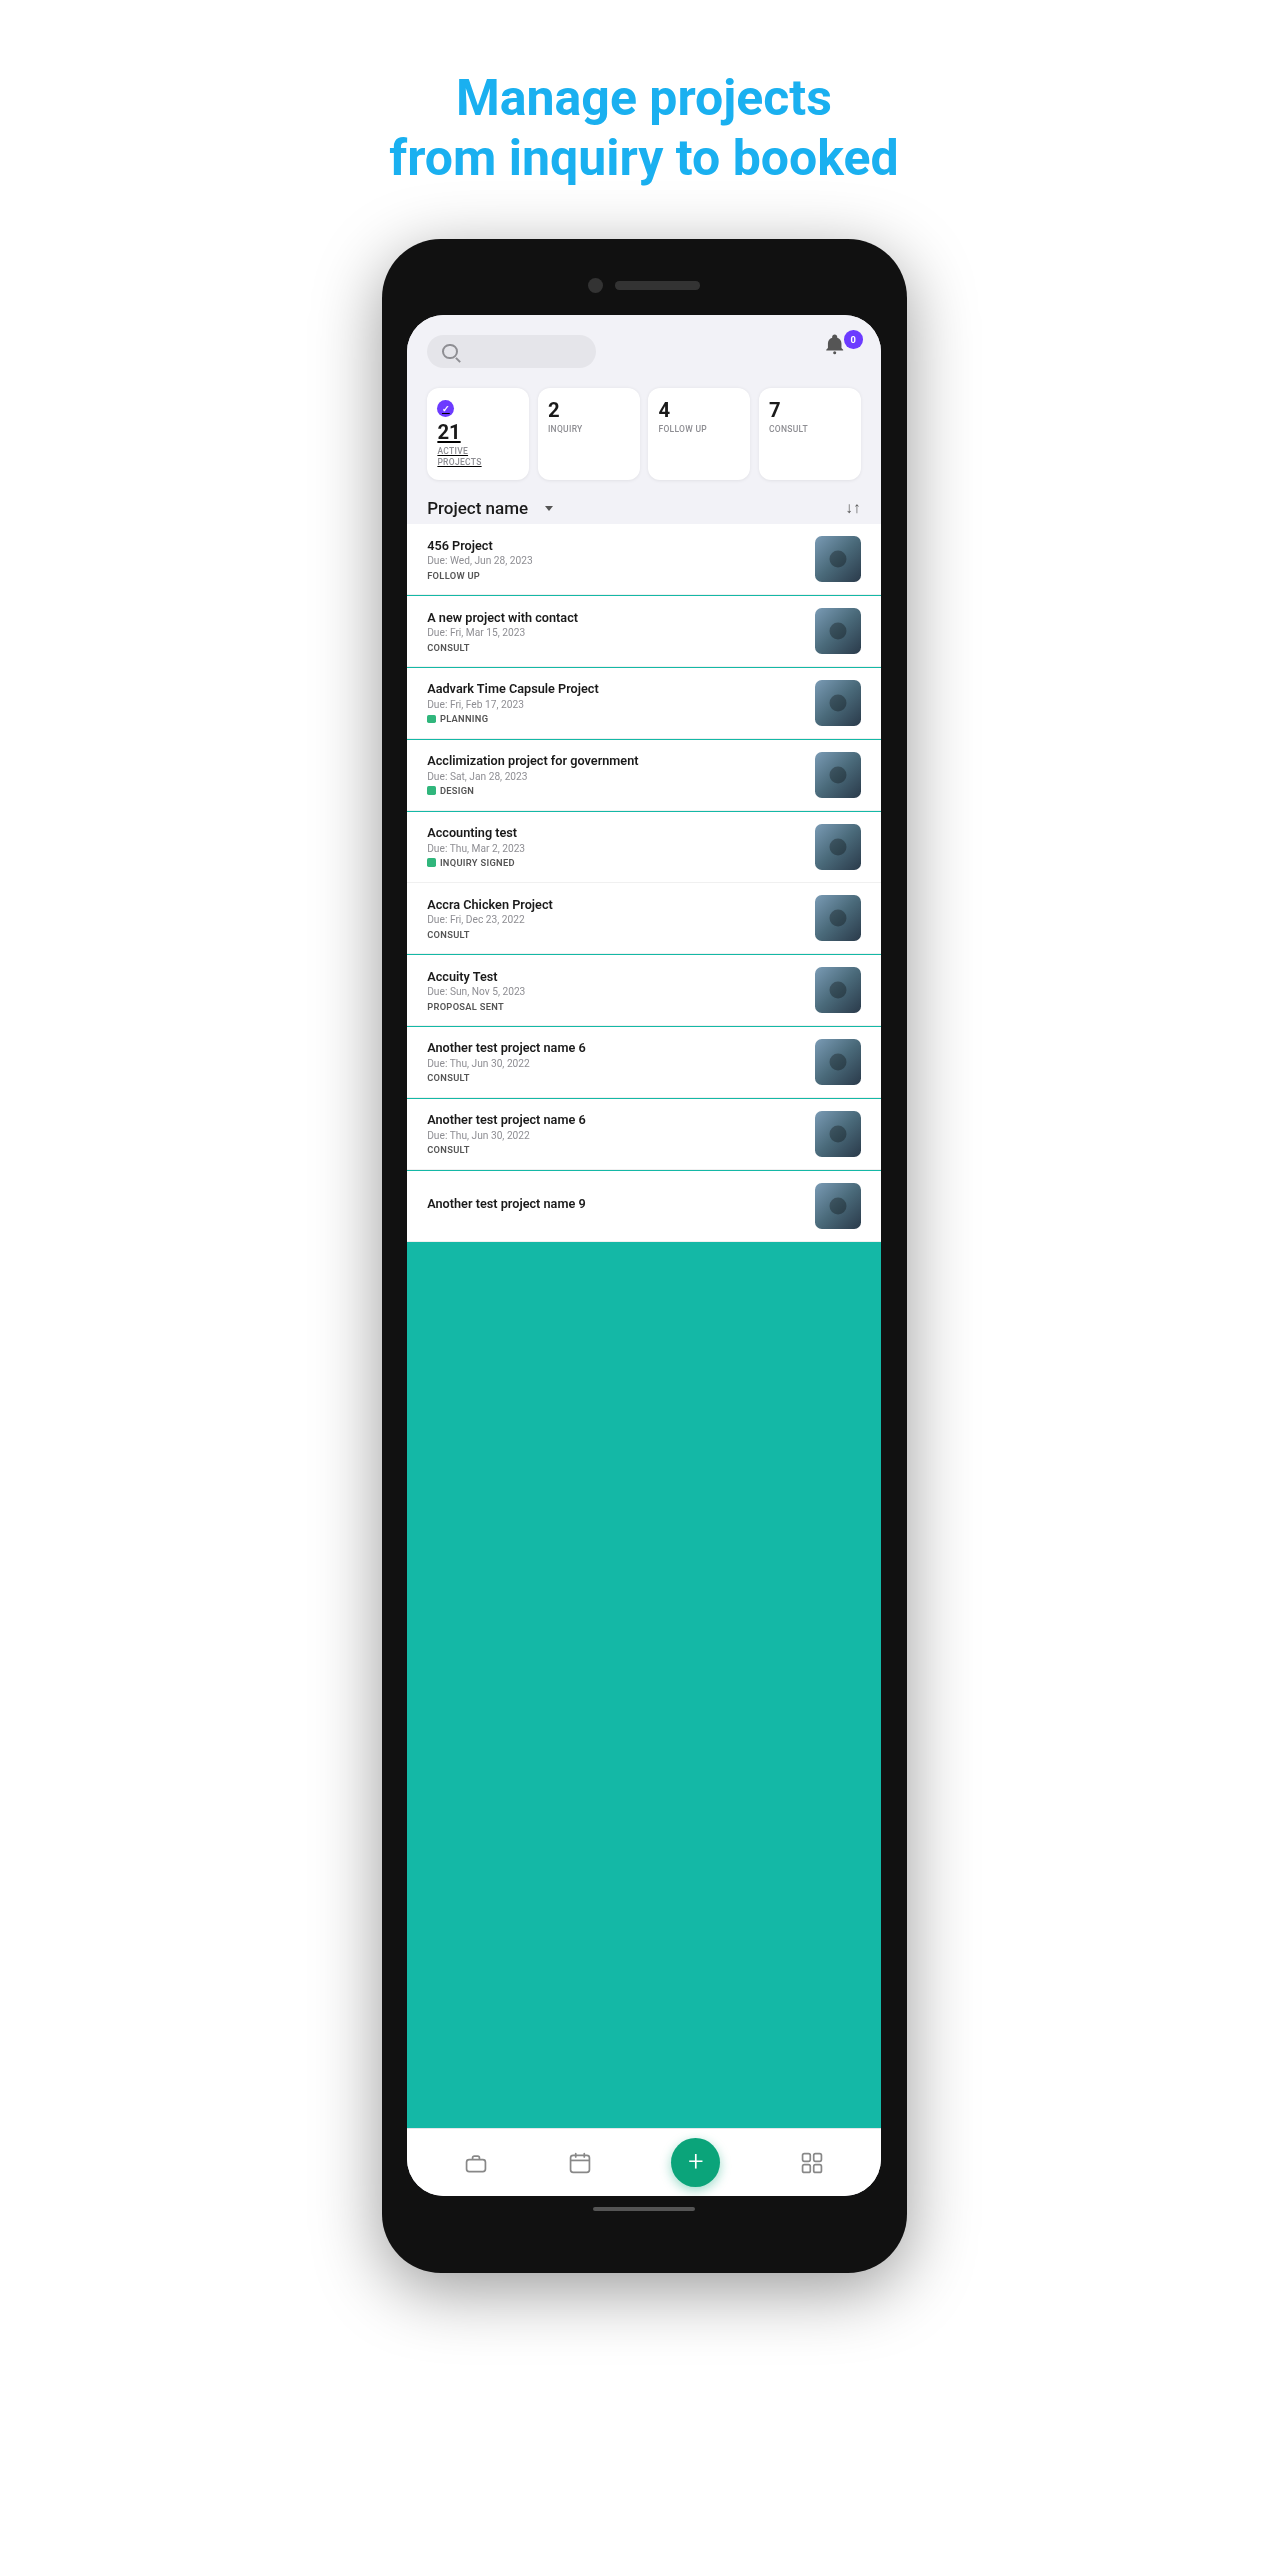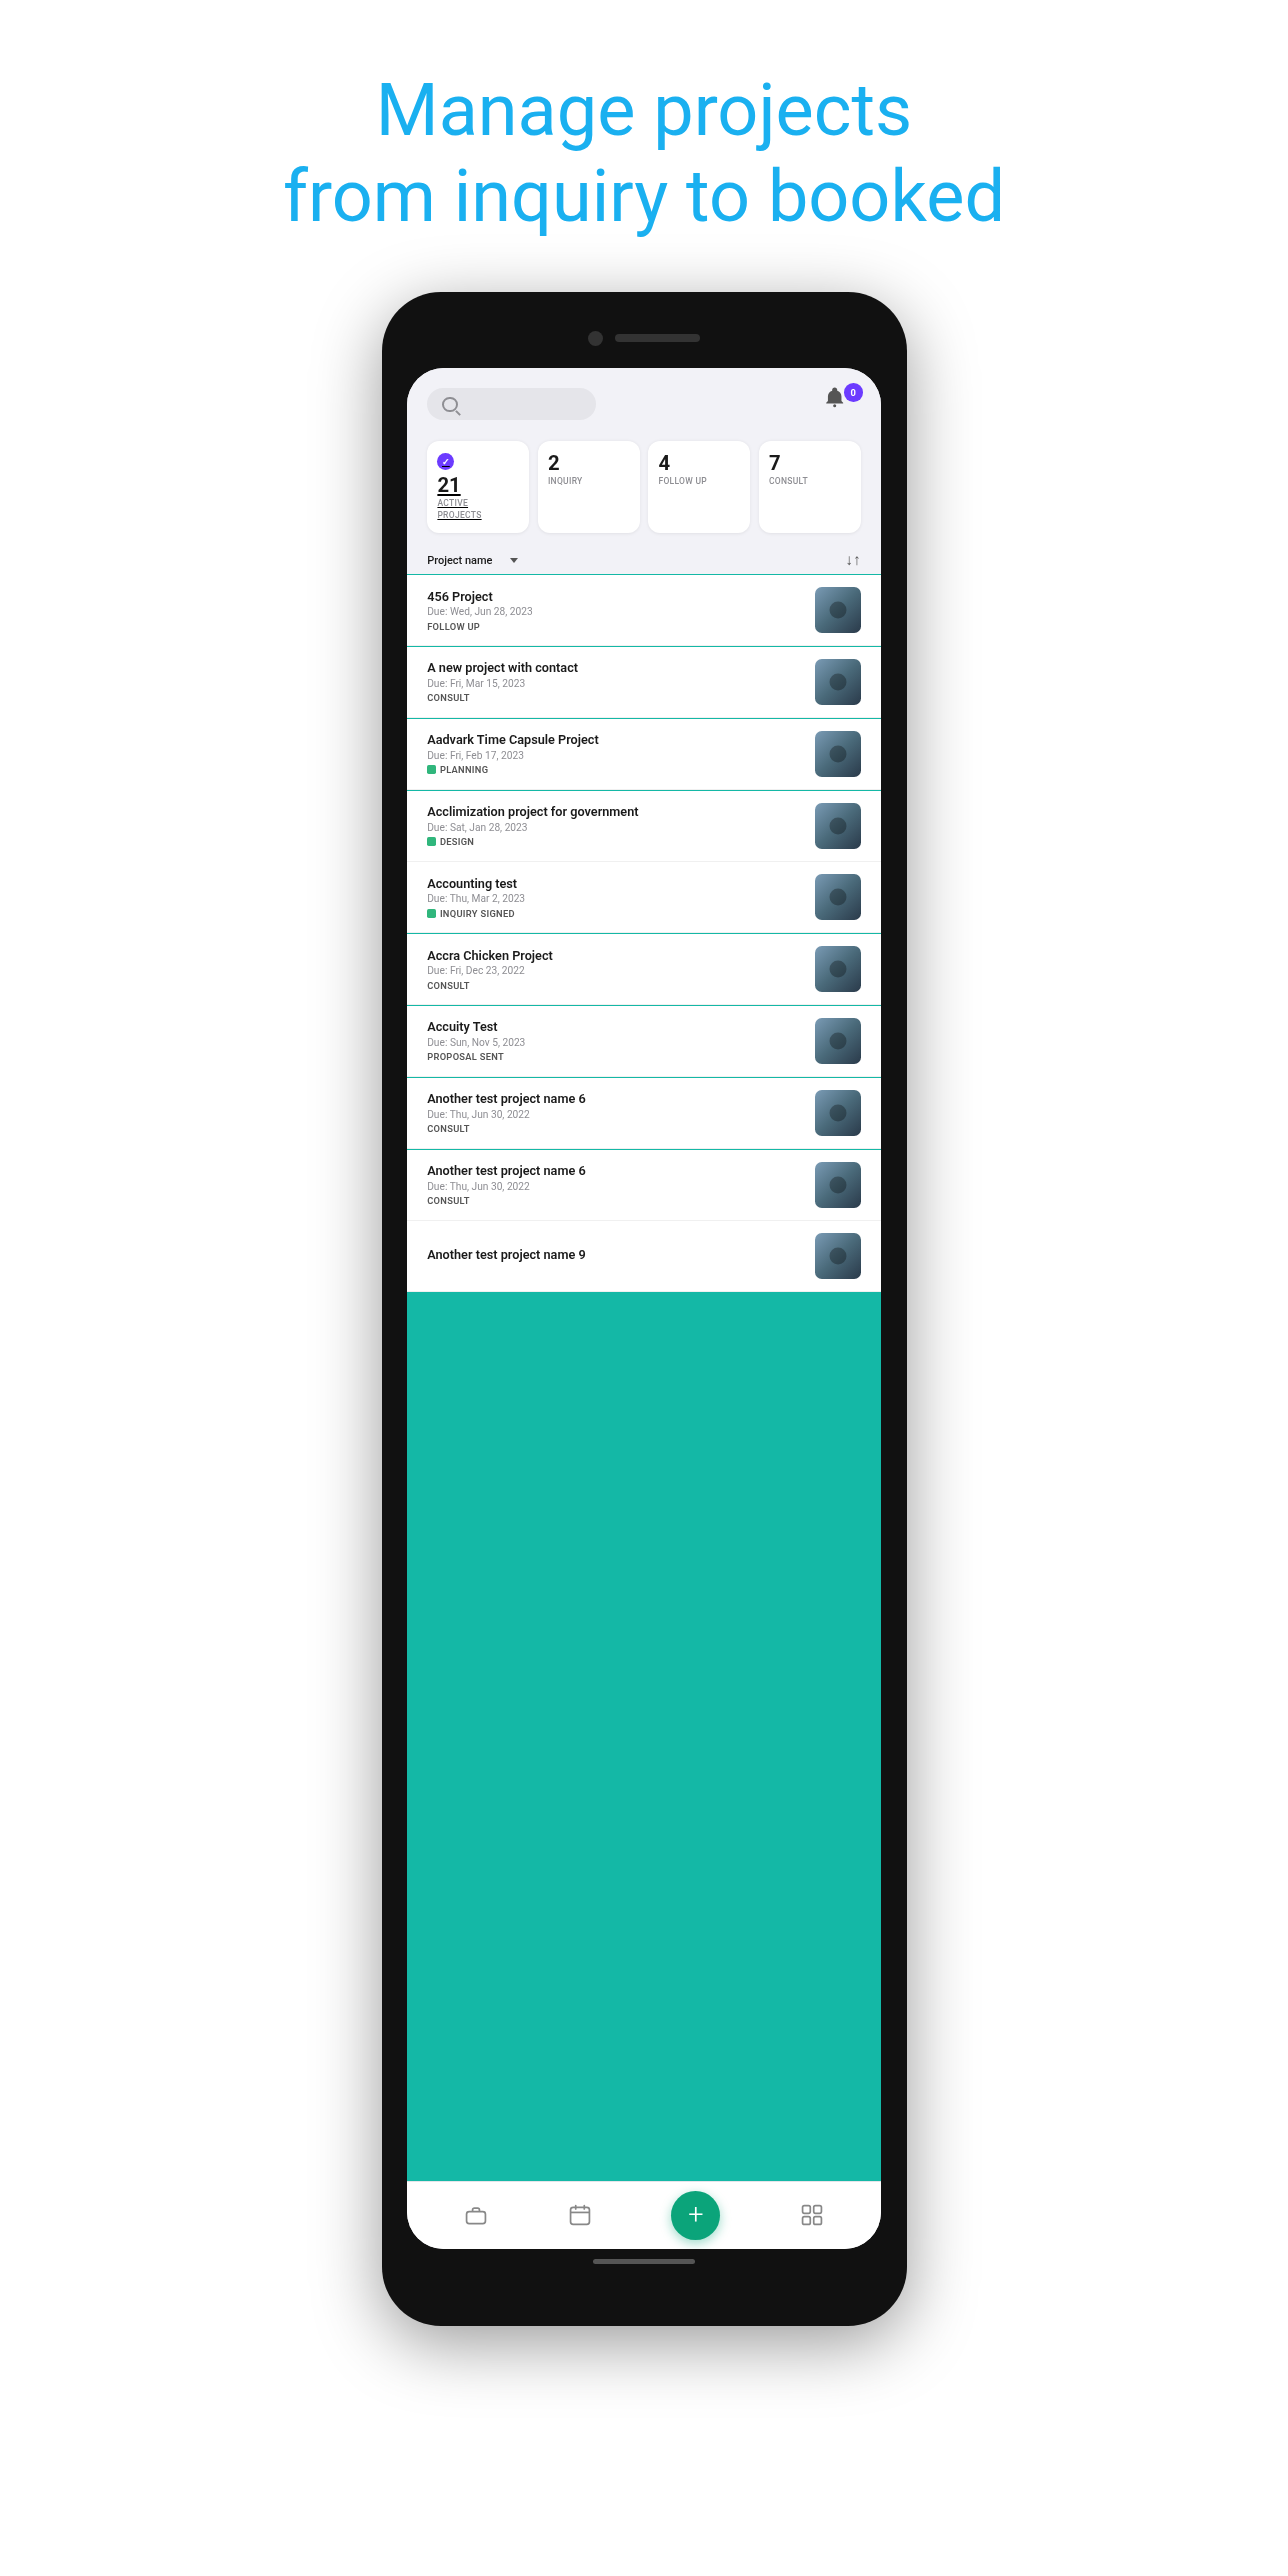--- a/index.html
+++ b/index.html
@@ -14,22 +14,22 @@
       overflow: hidden;
     }
 
     .page-header {
       text-align: center;
       margin-top: 68px;
       margin-bottom: 51px;
     }
 
     .page-title {
-      font-size: 72px;
-      font-weight: 400;
+      font-size: 50px;
+      font-weight: 700;
       color: #1ab0f0;
       line-height: 1.2;
     }
 
     
     .phone-frame {
       width: 525px;
       height: 2034px;
       background: #111;
       border-radius: 59px;
@@ -193,21 +193,21 @@
       justify-content: space-between;
       padding: 8.5px 20.3px 5.1px;
       background: #f2f2f7;
       flex-shrink: 0;
     }
 
     .project-name-filter {
       display: flex;
       align-items: center;
       gap: 17px;
-      font-size: 11px;
+      font-size: 17px;
       color: #1a1a1a;
       font-weight: 500;
     }
 
     .chevron-down {
       width: 0;
       height: 0;
       border-left: 4.2px solid transparent;
       border-right: 4.2px solid transparent;
       border-top: 5.1px solid #555;

